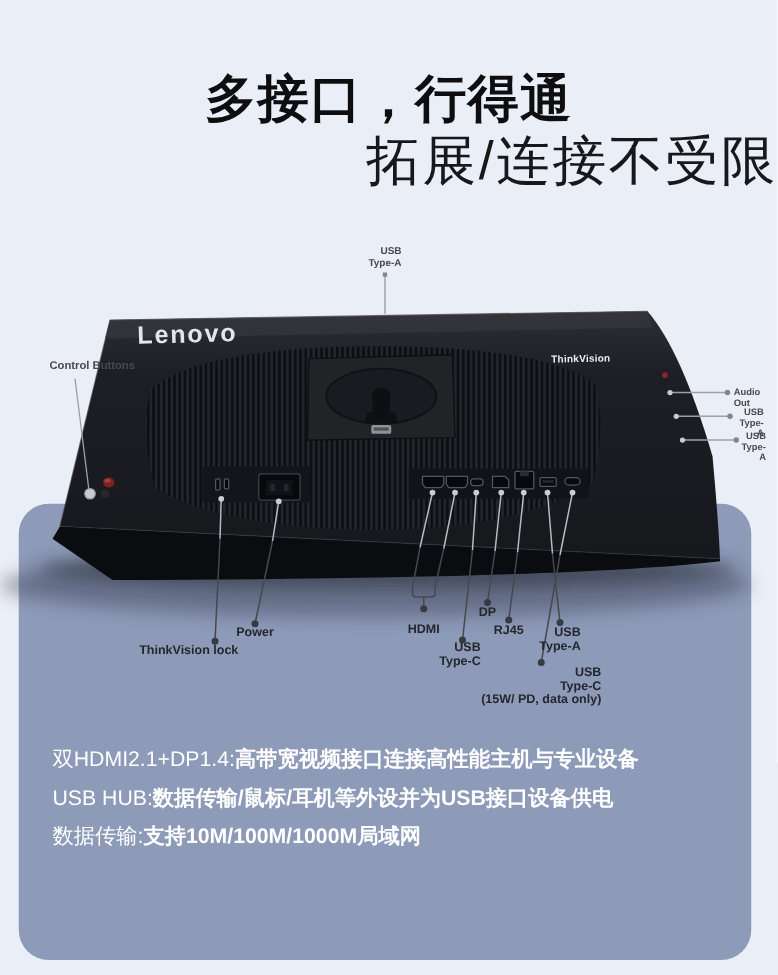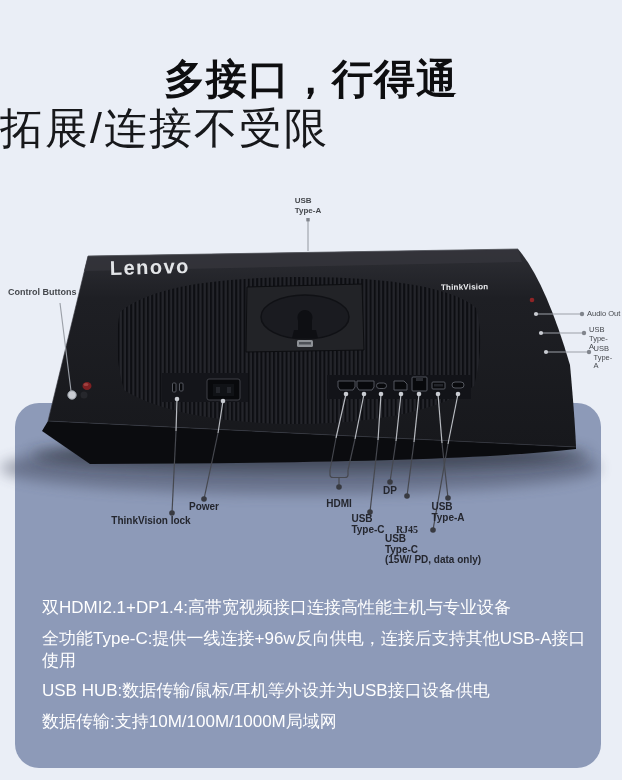--- a/index.html
+++ b/index.html
@@ -7,37 +7,37 @@
     --feature-text:#ffffff; --label-dark:#24262e; --label-gray:#46494e;
     --leader-light:#b7bac0; --leader-dark:#46484f;
   }
   *{margin:0;padding:0;box-sizing:border-box;}
   html,body{background:#fff;}
   .page{position:relative;width:622px;height:780px;overflow:hidden;
     background:var(--page-bg);
     font-family:"Liberation Sans","DejaVu Sans",sans-serif;padding-left:18px;}
   .title{position:absolute;top:52px;left:0;right:0;text-align:center;
     font-size:41px;font-weight:800;letter-spacing:1px;color:var(--title);}
-  .subtitle{position:absolute;top:100px;left:0;right:0;text-align:left;
+  .subtitle{position:absolute;top:100px;left:0;right:0;text-align:right;
     font-size:43px;font-weight:400;letter-spacing:2px;color:var(--subtitle);}
   .card{position:absolute;left:15px;top:403px;width:586px;height:365px;
     border-radius:24px;background:var(--card-bg);}
   .art{position:absolute;left:0;top:0;width:622px;height:780px;pointer-events:none;}
-  .callout{position:absolute;white-space:pre-line;text-align:left;
+  .callout{position:absolute;white-space:pre-line;text-align:right;
     transform:translateX(-50%);}
   .co-small{font-size:8px;line-height:9.5px;font-weight:700;color:var(--label-gray);}
   .co-left{font-size:9px;font-weight:700;color:var(--label-gray);}
-  .co-right{font-size:7.5px;line-height:8.5px;font-weight:400;color:var(--label-gray);}
+  .co-right{font-size:7.5px;line-height:8.5px;font-weight:700;color:var(--label-gray);}
   .co-right.al{transform:none;text-align:left;}
   .co-port{font-size:10px;line-height:10.5px;font-weight:700;color:var(--label-dark);}
   .features{position:absolute;left:42px;top:597px;width:550px;
     display:flex;flex-direction:column;gap:8.5px;}
   .feature-row{font-size:17px;line-height:22px;color:var(--feature-text);}
   .f-label{font-weight:400;}
-  .f-text{font-weight:400;}
+  .f-text{font-weight:700;}
   .logo-text{font-family:"Liberation Sans","DejaVu Sans",sans-serif;font-weight:700;}
 </style>
 </head>
 <body>
 
 <div class="page">
 
   <h1 class="title">多接口，行得通</h1>
   <h2 class="subtitle">拓展/连接不受限</h2>
 
@@ -197,27 +197,26 @@
 Type-A</div>
   <div class="callout co-right" style="left:603px;top:345px;">USB
 Type-A</div>
 
   <div class="callout co-port" style="left:151px;top:516px;">ThinkVision lock</div>
   <div class="callout co-port" style="left:204px;top:502px;">Power</div>
   <div class="callout co-port" style="left:339px;top:499px;">HDMI</div>
   <div class="callout co-port" style="left:368px;top:514px;">USB
 Type-C</div>
   <div class="callout co-port" style="left:390px;top:486px;">DP</div>
-  <div class="callout co-port" style="left:407px;top:525px;font-family:Liberation Serif, serif;">RJ45</div>
+  <div class="callout co-port" style="left:407px;top:500px;">RJ45</div>
   <div class="callout co-port" style="left:448px;top:502px;">USB
 Type-A</div>
   <div class="callout co-port" style="left:433px;top:534px;">USB
 Type-C
 (15W/ PD, data only)</div>
 
   <div class="features">
     <div class="feature-row"><span class="f-label">双HDMI2.1+DP1.4:</span><span class="f-text">高带宽视频接口连接高性能主机与专业设备</span></div>
-    <div class="feature-row"><span class="f-label">全功能Type-C:</span><span class="f-text">提供一线连接+96w反向供电，连接后支持其他USB-A接口使用</span></div>
     <div class="feature-row"><span class="f-label">USB HUB:</span><span class="f-text">数据传输/鼠标/耳机等外设并为USB接口设备供电</span></div>
     <div class="feature-row"><span class="f-label">数据传输:</span><span class="f-text">支持10M/100M/1000M局域网</span></div>
   </div>
 
 </div>
 
 </body></html>

